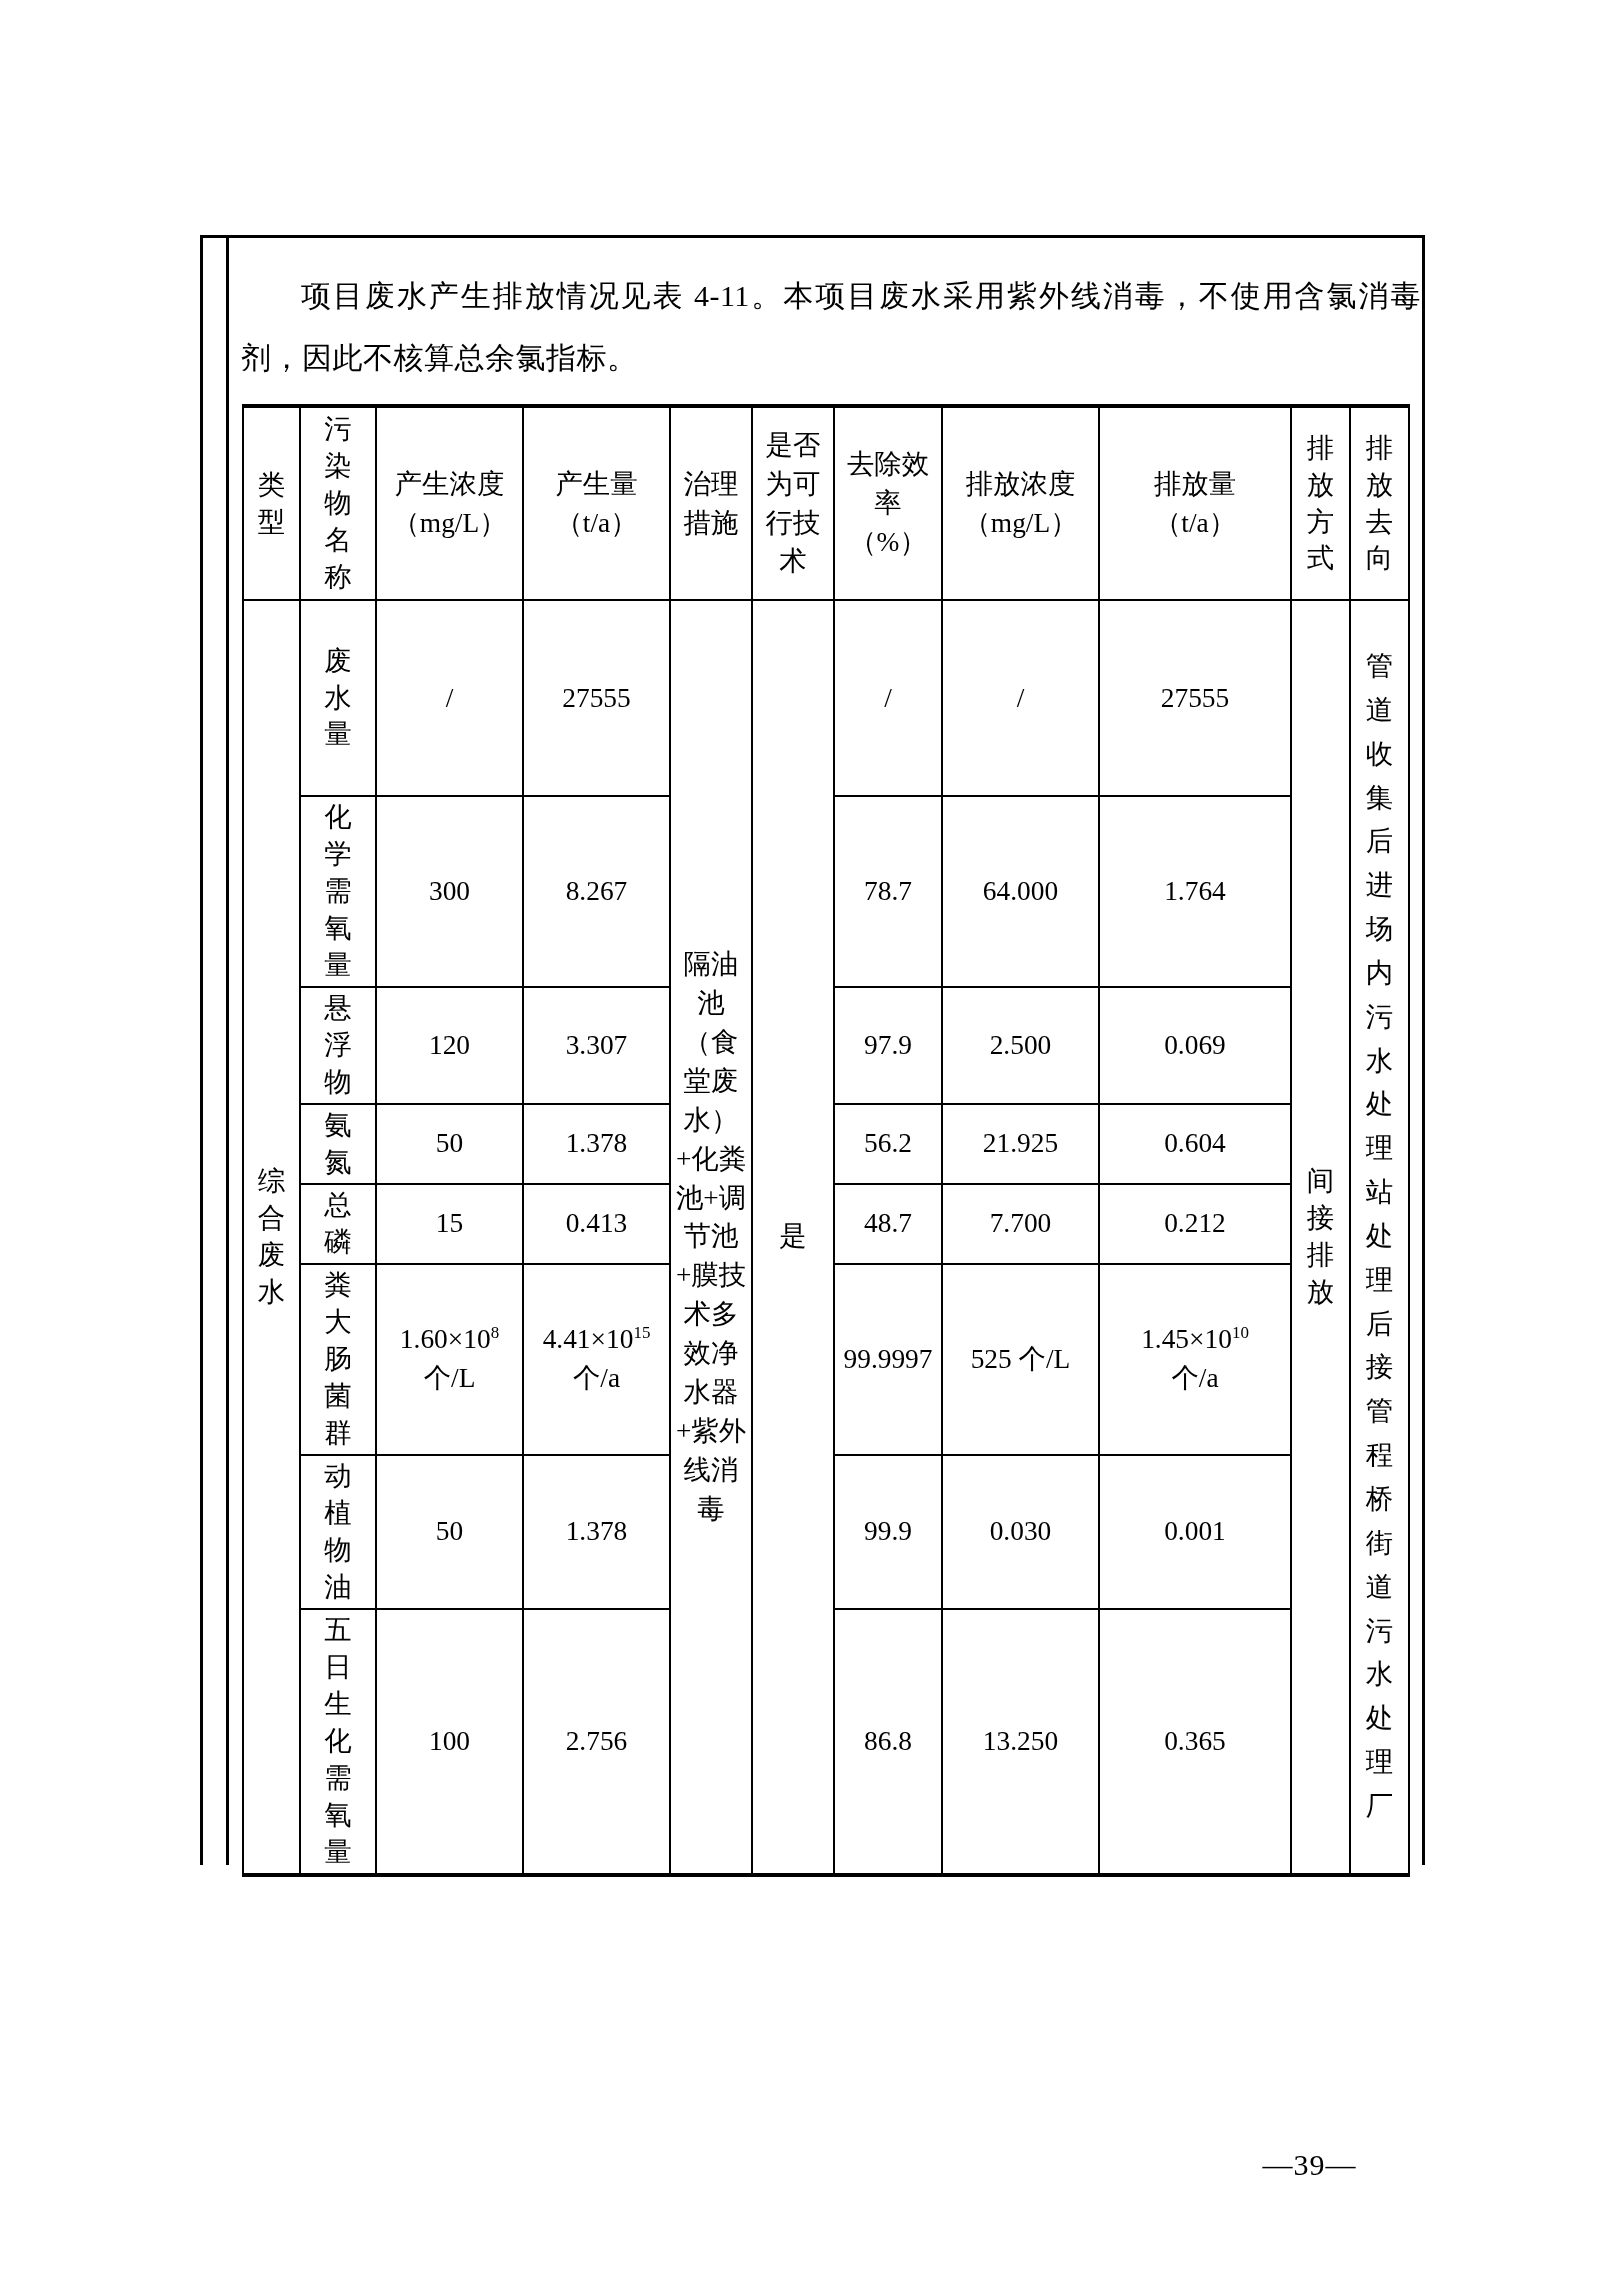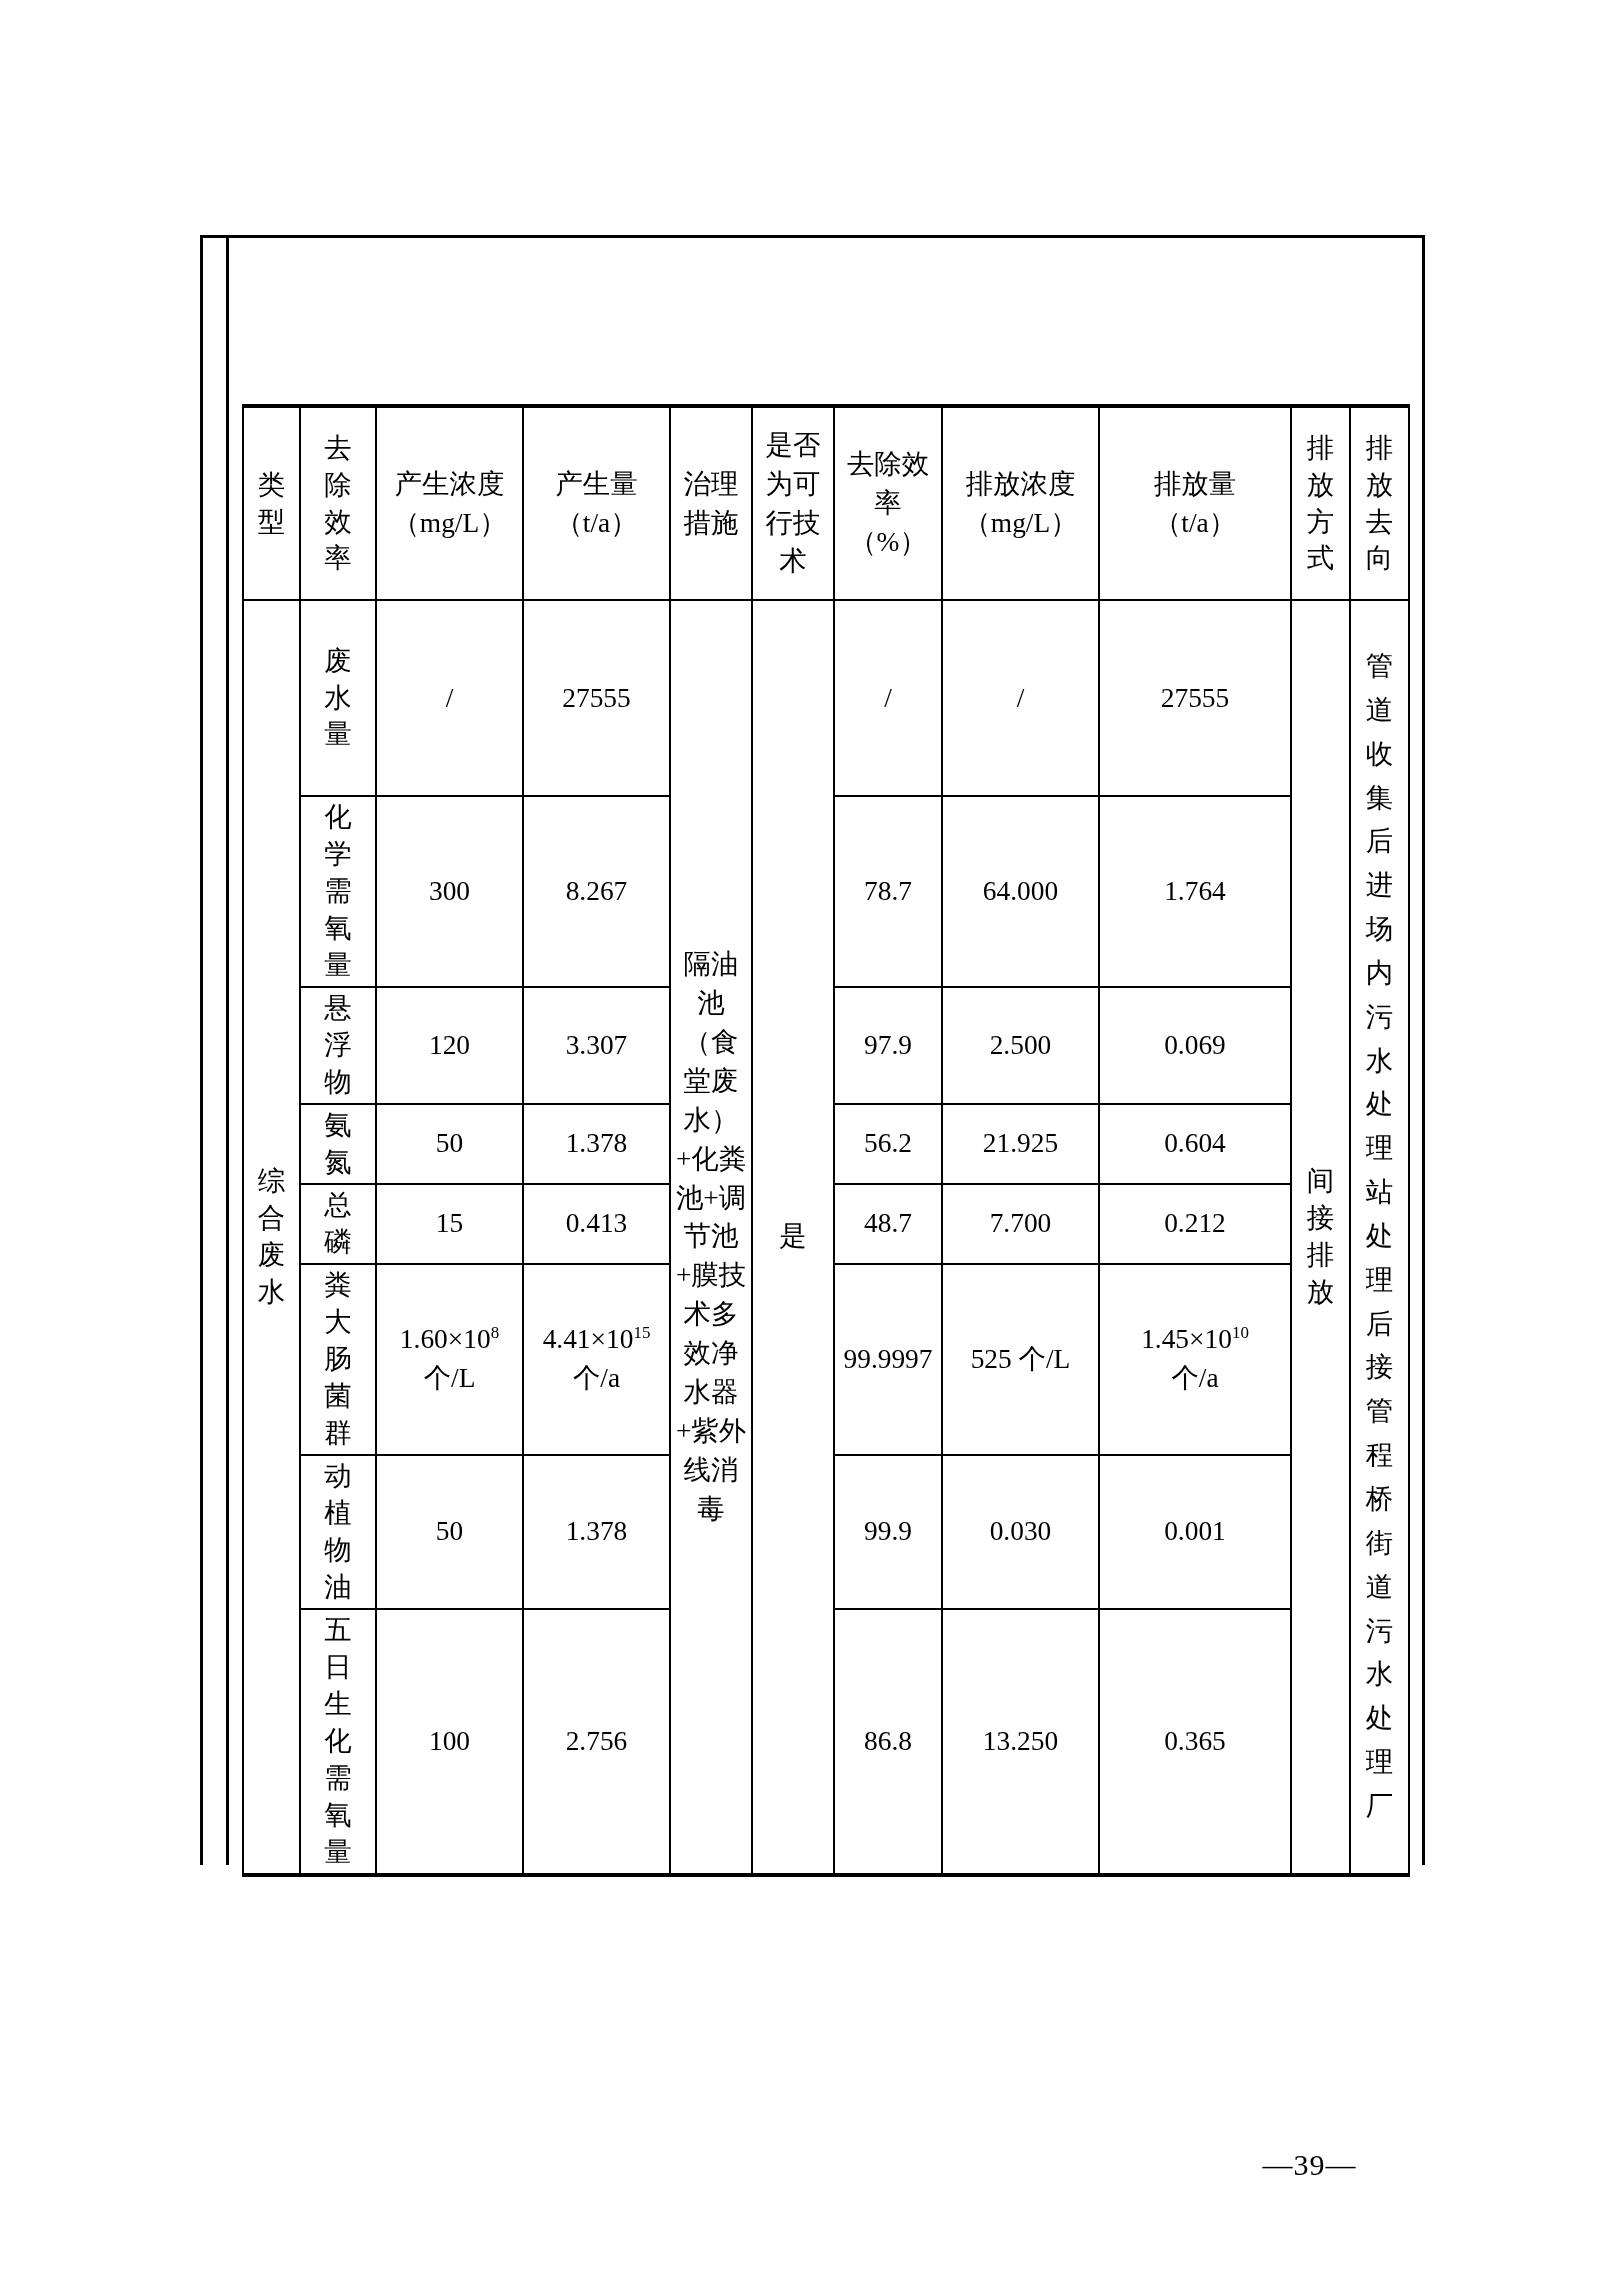--- a/index.html
+++ b/index.html
@@ -76,20 +76,21 @@
 </head>
 <body>
 
 <div class="page">
 
   <div class="fl fl-left-outer"></div>
   <div class="fl fl-left-inner"></div>
   <div class="fl fl-top"></div>
   <div class="fl fl-right"></div>
 
+  <p class="intro">项目废水产生排放情况见表 4-11。本项目废水采用紫外线消毒，不使用含氯消毒剂，因此不核算总余氯指标。</p>
 
 
   <table class="main">
     <colgroup>
       <col style="width:57px">
         <col style="width:76px">
         <col style="width:147px">
         <col style="width:147px">
       <col style="width:82px">
         <col style="width:82px">
@@ -98,21 +99,21 @@
       <col style="width:192px">
         <col style="width:59px">
         <col style="width:59px">
     </colgroup>
     <tbody>
       <tr class="hr">
         <th>
             <div class="vstack">类型</div>
           </th>
         <th>
-            <div class="vstack">去除效率</div>
+            <div class="vstack">污染物名称</div>
           </th>
         <th><span>产生浓度</span><span class="l2">（mg/L）</span></th>
         <th><span>产生量</span><span class="l2">（t/a）</span></th>
         <th><span>治理措施</span></th>
         <th><span>是否为可行技术</span></th>
         <th><span>去除效率（%）</span></th>
         <th><span>排放浓度</span><span class="l2">（mg/L）</span></th>
         <th><span>排放量</span><span class="l2">（t/a）</span></th>
         <th>
             <div class="vstack">排放方式</div>

